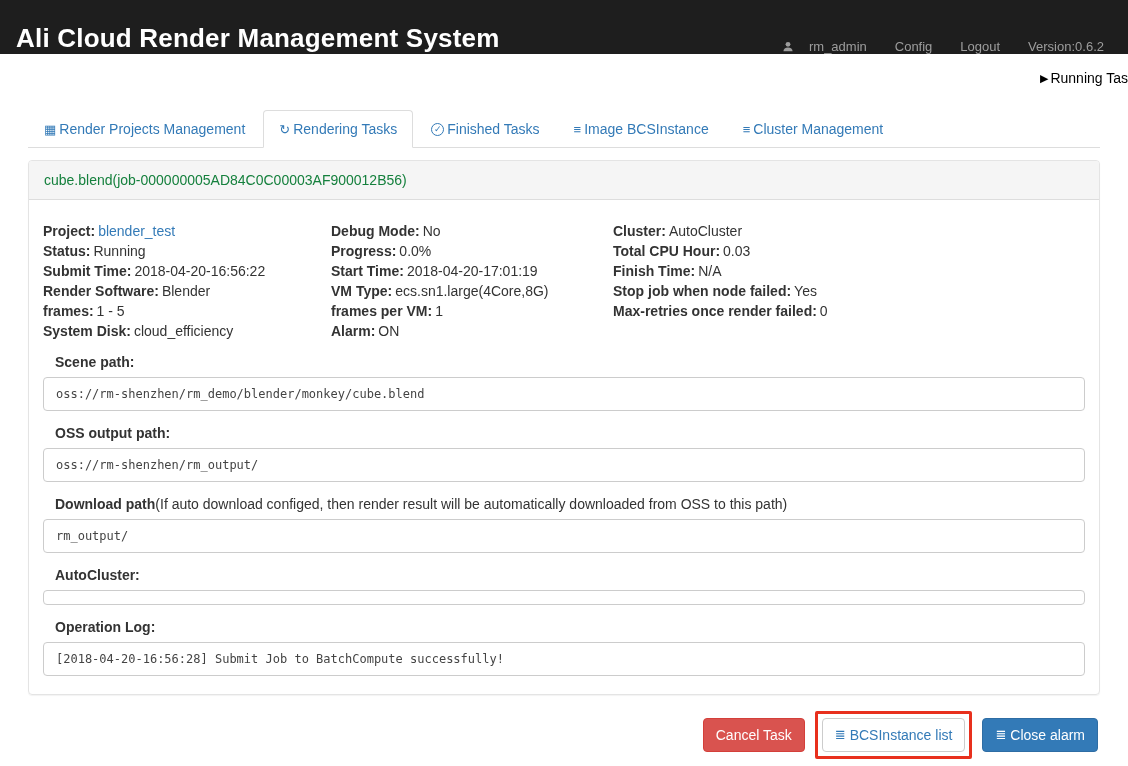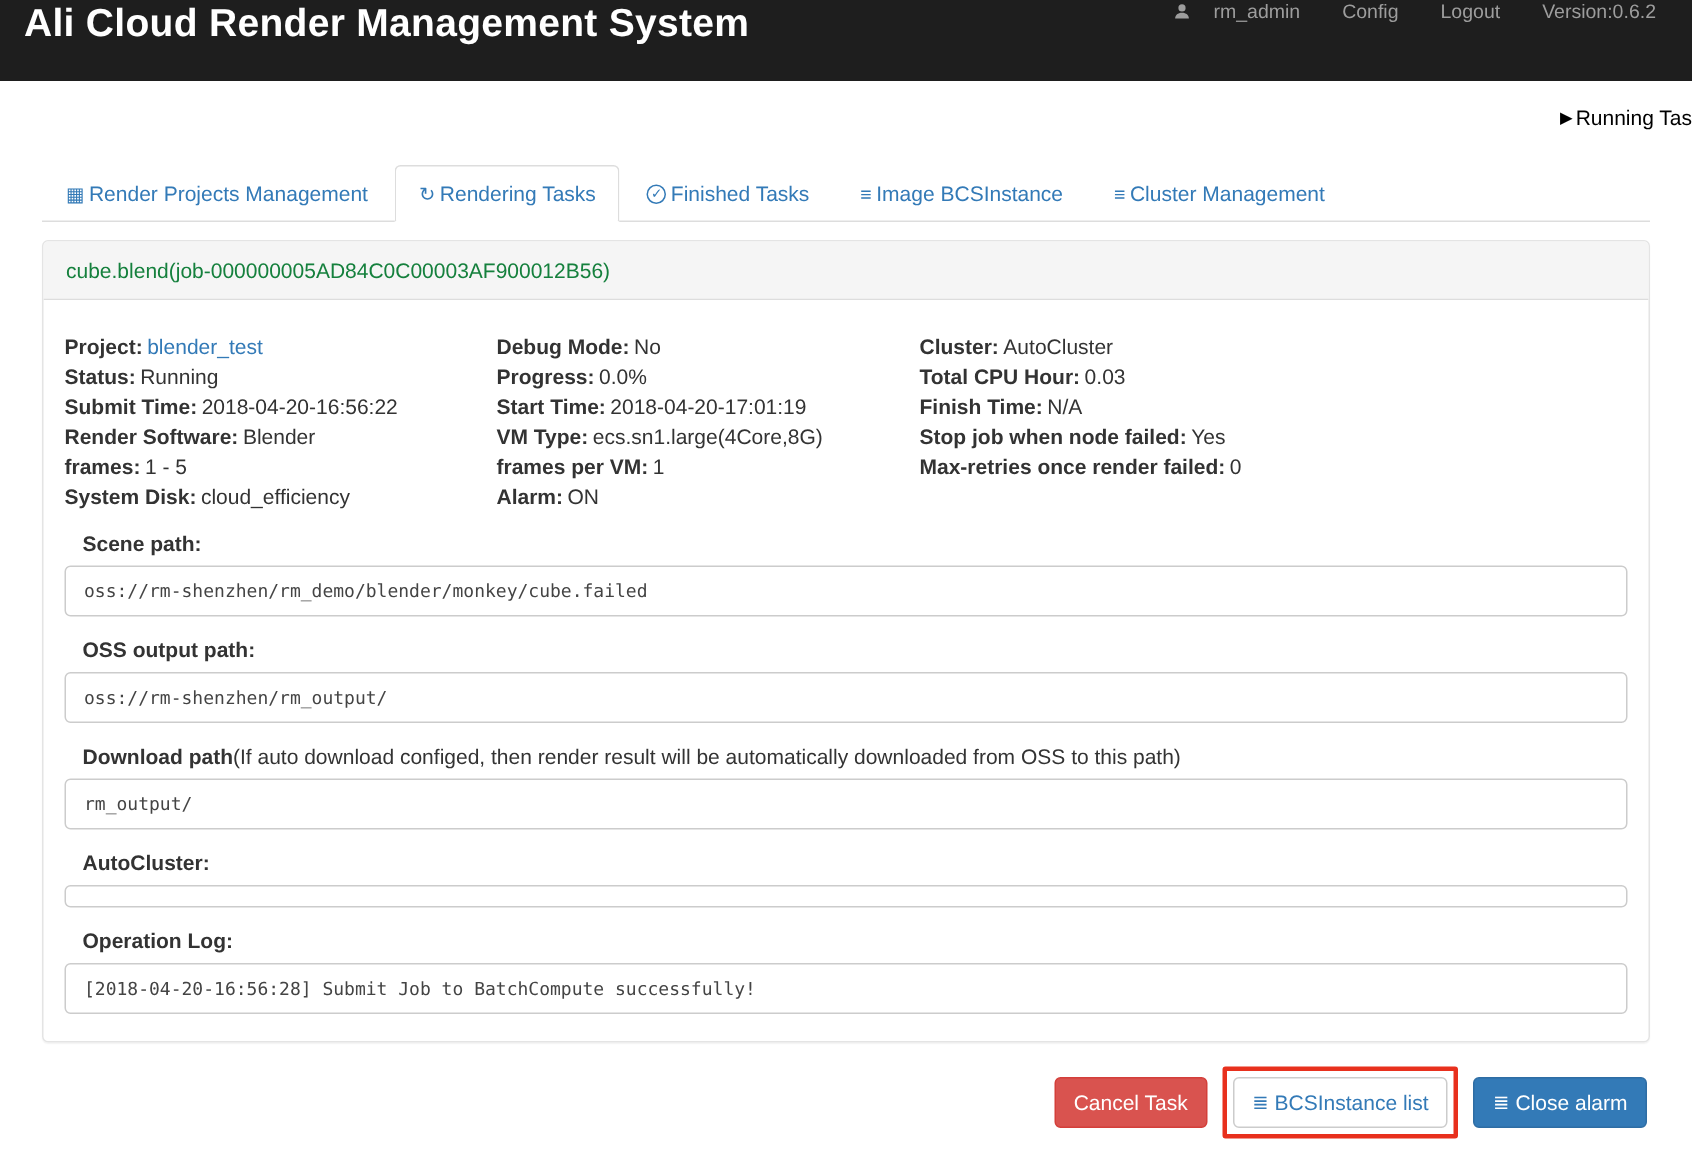--- a/index.html
+++ b/index.html
@@ -12,21 +12,21 @@
   html,body{margin:0;padding:0;}
   body{
     width:1128px;height:766px;background:#fff;color:#333;
     font-family:"Liberation Sans",sans-serif;font-size:14px;
   }
   .page{position:relative;width:1128px;height:766px;overflow:hidden;}
 
   
   .navbar{
     height:54px;background:var(--navbar-bg);display:flex;
-    align-items:flex-start;justify-content:space-between;padding:0 14px 0 16px;
+    align-items:flex-end;justify-content:space-between;padding:0 14px 0 16px;
   }
   .brand{color:#fff;font-size:26px;font-weight:bold;letter-spacing:0.2px;white-space:nowrap;}
   .nav-right{display:flex;align-items:center;gap:28px;color:var(--navbar-text);font-size:13px;padding-right:10px;}
   .nav-item{display:inline-flex;align-items:center;gap:15px;cursor:pointer;white-space:nowrap;}
   .nav-item.static{cursor:default;}
 
   
   .running-task{
     position:absolute;top:70px;right:-7px;color:#000;font-size:14px;
     display:flex;align-items:center;gap:2px;cursor:pointer;white-space:nowrap;
@@ -189,21 +189,21 @@
           <div class="field">
             <b>System Disk:</b><span class="val">cloud_efficiency</span>
           </div>
           <div class="field">
             <b>Alarm:</b><span class="val">ON</span>
           </div>
         </div>
 
         <div class="path-group">
           <div class="path-label">Scene path:</div>
-          <div class="path-box">oss://rm-shenzhen/rm_demo/blender/monkey/cube.failed</div>
+          <div class="path-box">oss://rm-shenzhen/rm_demo/blender/monkey/cube.blend</div>
         </div>
 
         <div class="path-group">
           <div class="path-label">OSS output path:</div>
           <div class="path-box">oss://rm-shenzhen/rm_output/</div>
         </div>
 
         <div class="path-group">
           <div class="path-label">
             <b>Download path</b><span class="note">(If auto download configed, then render result will be automatically downloaded from OSS to this path)</span>

